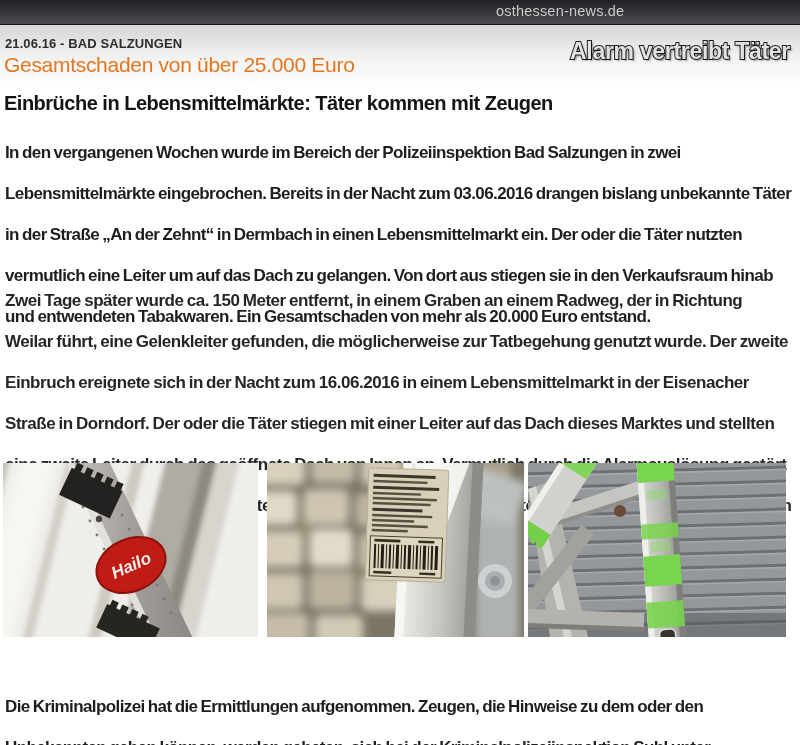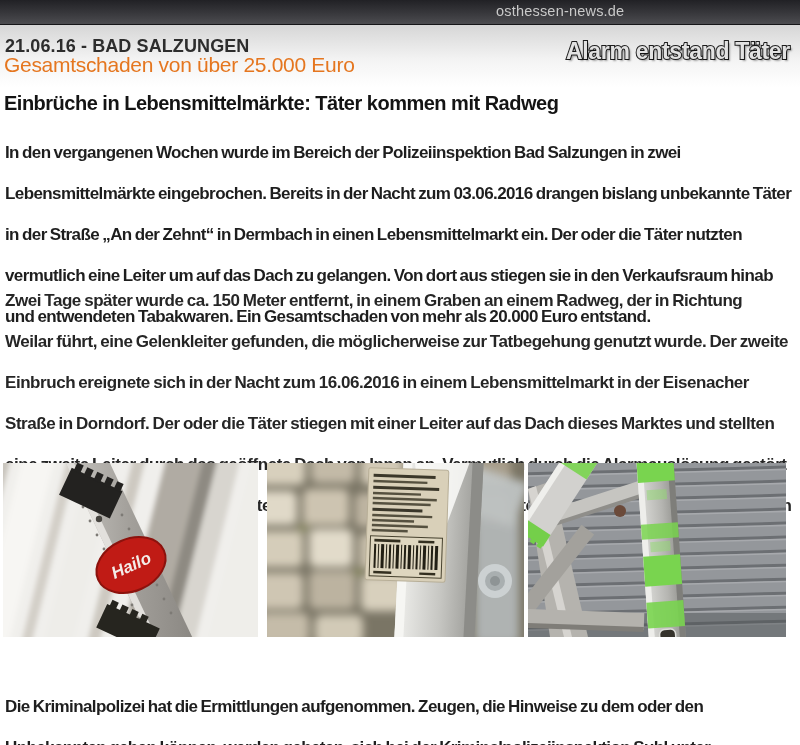--- a/index.html
+++ b/index.html
@@ -10,21 +10,21 @@
   .topbar{position:absolute;left:0;top:0;width:800px;height:24px;
           background:linear-gradient(#212125,#38383c 55%,#4c4c50);
           border-bottom:1px solid #151518;}
   .topbar-url{position:absolute;left:496px;top:3px;font-size:14.5px;color:#c9c9c9;
               letter-spacing:.2px;text-align:right;}
 
   
   .hdr-grad{position:absolute;left:0;top:25px;width:800px;height:62px;
             background:linear-gradient(#d6d6d6,#f3f3f3 55%,#ffffff);}
 
-  .dateline{position:absolute;left:5px;top:36px;font-size:18px;font-weight:bold;
+  .dateline{position:absolute;left:5px;top:36px;font-size:13px;font-weight:bold;
             color:#2d2d2d;letter-spacing:.1px;}
   .stamp{position:absolute;right:10px;top:38px;font-size:23px;font-weight:bold;
          color:#e2e2e2;letter-spacing:-.3px;
          -webkit-text-stroke:2px #1d1d1d;paint-order:stroke fill;
          text-shadow:2px 2px 2px rgba(0,0,0,.35);}
   .subhead{position:absolute;left:4px;top:53px;font-size:21px;font-weight:400;
            color:#e5761f;letter-spacing:-.3px;}
   .headline{position:absolute;left:4px;top:92px;margin:0;font-size:20px;font-weight:bold;
             color:#141414;letter-spacing:-.5px;}
 
@@ -45,23 +45,23 @@
 <body>
 
 <div class="page">
 
   <div class="topbar">
     <span class="topbar-url">osthessen-news.de</span>
   </div>
   <div class="hdr-grad"></div>
 
   <div class="dateline">21.06.16 - BAD SALZUNGEN</div>
-  <div class="stamp">Alarm entstand Täter</div>
+  <div class="stamp">Alarm vertreibt Täter</div>
   <div class="subhead">Gesamtschaden von über 25.000 Euro</div>
-  <h1 class="headline">Einbrüche in Lebensmittelmärkte: Täter kommen mit Radweg</h1>
+  <h1 class="headline">Einbrüche in Lebensmittelmärkte: Täter kommen mit Zeugen</h1>
 
   <p class="para p1">In den vergangenen Wochen wurde im Bereich der Polizeiinspektion Bad Salzungen in zwei Lebensmittelmärkte eingebrochen. Bereits in der Nacht zum 03.06.2016 drangen bislang unbekannte Täter in der Straße „An der Zehnt“ in Dermbach in einen Lebensmittelmarkt ein. Der oder die Täter nutzten vermutlich eine Leiter um auf das Dach zu gelangen. Von dort aus stiegen sie in den Verkaufsraum hinab und entwendeten Tabakwaren. Ein Gesamtschaden von mehr als 20.000 Euro entstand.</p>
   <p class="para p2">Zwei Tage später wurde ca. 150 Meter entfernt, in einem Graben an einem Radweg, der in Richtung Weilar führt, eine Gelenkleiter gefunden, die möglicherweise zur Tatbegehung genutzt wurde. Der zweite Einbruch ereignete sich in der Nacht zum 16.06.2016 in einem Lebensmittelmarkt in der Eisenacher Straße in Dorndorf. Der oder die Täter stiegen mit einer Leiter auf das Dach dieses Marktes und stellten eine zweite Leiter durch das geöffnete Dach von Innen an. Vermutlich durch die Alarmauslösung gestört flüchteten der oder die Unbekannten und hinterließen sowohl die Leitern als auch einen Gesamtschaden von ca. 5.000 Euro.</p>
 
   <div class="photos">
 
     <div class="photo ph1">
       <svg width="255" height="174" viewBox="0 0 255 174">
         <defs>
           <linearGradient id="p1rail" x1="0" y1="0" x2="1" y2="0">

